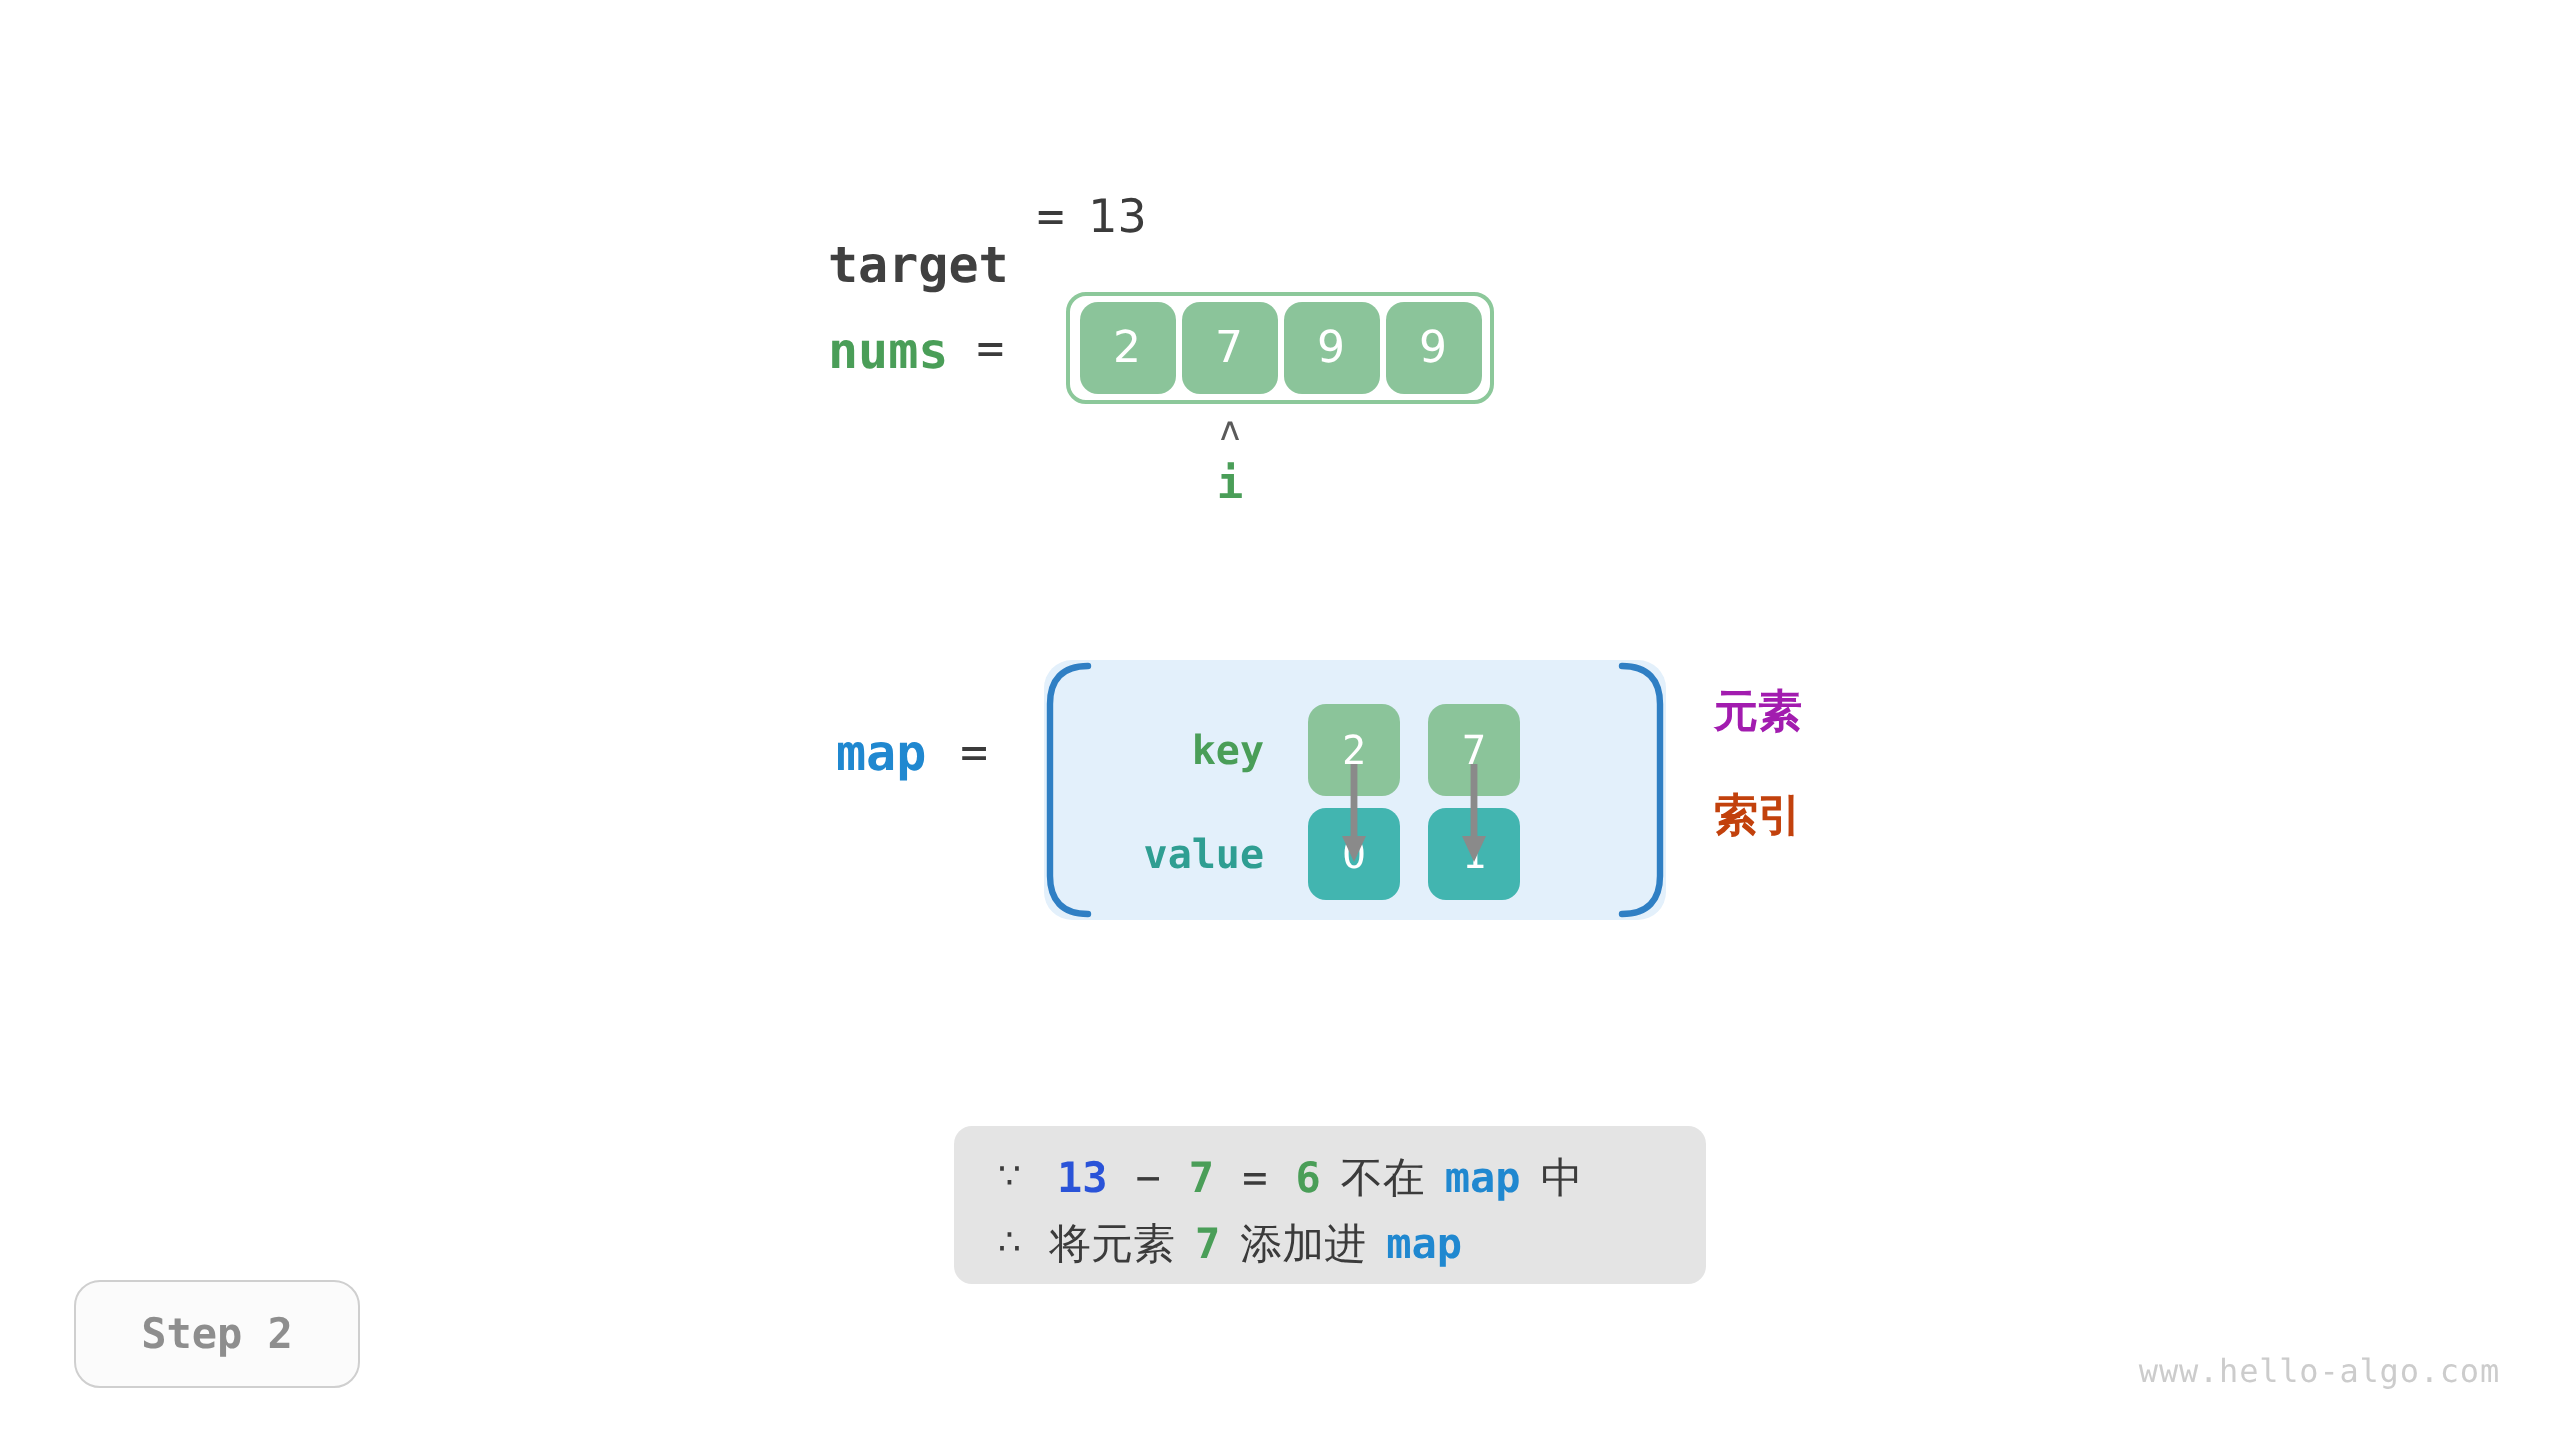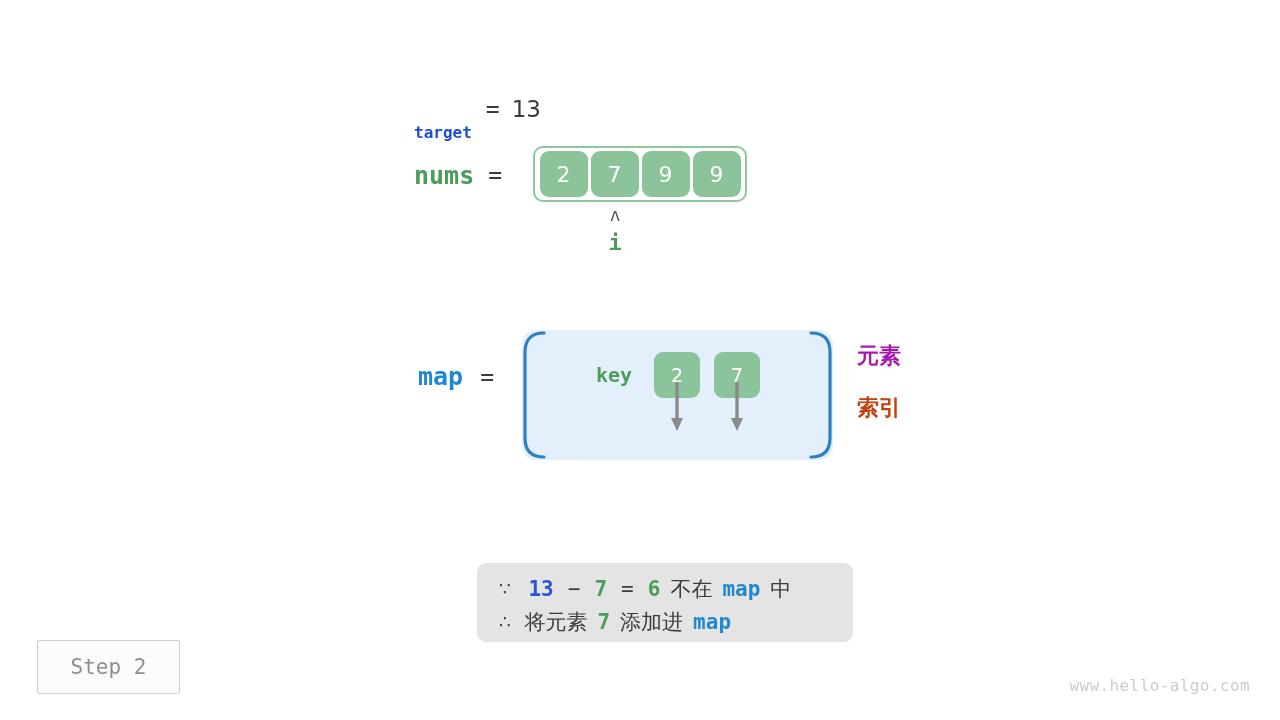--- a/index.html
+++ b/index.html
@@ -26,22 +26,22 @@
   
   #target-row {
     position: absolute;
     left: 414px;
     top: 92px;
     display: flex;
     align-items: center;
     height: 34px;
   }
   #target-row .var {
-    font-size: 16px;
-    color: #1d4ed8;
+    font-size: 25px;
+    color: #404040;
     margin-top: 47px;
   }
   #target-row .eq {
     font-size: 23px;
     color: #3b3b3b;
     margin: 0 12px 0 14px;
     font-family: "DejaVu Sans Mono", monospace;
   }
   #target-row .num {
     font-size: 23px;
@@ -259,27 +259,27 @@
   .explain-line .cn { margin: 0 3px; }
 
   
   #step-badge {
     position: absolute;
     left: 37px;
     top: 640px;
     width: 143px;
     height: 54px;
     border: 1px solid #cfcfcf;
-    border-radius: 2px;
+    border-radius: 13px;
     background: #fbfbfb;
     display: flex;
     align-items: center;
     justify-content: center;
     font-family: "DejaVu Sans Mono", monospace;
-    font-weight: normal;
+    font-weight: bold;
     font-size: 21px;
     color: #8e8e8e;
     box-sizing: border-box;
   }
   #watermark {
     position: absolute;
     right: 30px;
     top: 676px;
     font-family: "DejaVu Sans Mono", monospace;
     font-size: 16px;
@@ -325,20 +325,25 @@
       <path d="M22 3 C9 3 3 10 3 22 L3 108 C3 120 9 127 22 127" fill="none" stroke="#2f7fc4" stroke-width="3.2" stroke-linecap="round"></path>
       <path d="M289 3 C302 3 308 10 308 22 L308 108 C308 120 302 127 289 127" fill="none" stroke="#2f7fc4" stroke-width="3.2" stroke-linecap="round"></path>
     </svg>
 
     <div class="map-row" id="map-row-key">
       <span class="map-rowlabel">key</span>
       <span class="map-cell key-cell">2</span>
       <span class="map-cell key-cell">7</span>
     </div>
 
+    <div class="map-row" id="map-row-value">
+      <span class="map-rowlabel">value</span>
+      <span class="map-cell val-cell">0</span>
+      <span class="map-cell val-cell">1</span>
+    </div>
 
     <svg id="map-arrows" viewBox="0 0 311 130">
       <line x1="155" y1="52" x2="155" y2="92" stroke="#8a8a8a" stroke-width="3.4"></line>
       <polygon points="155,101 149,88 161,88" fill="#8a8a8a"></polygon>
       <line x1="215" y1="52" x2="215" y2="92" stroke="#8a8a8a" stroke-width="3.4"></line>
       <polygon points="215,101 209,88 221,88" fill="#8a8a8a"></polygon>
     </svg>
   </div>
 
   <div class="side-label" id="side-label-element">元素</div>

